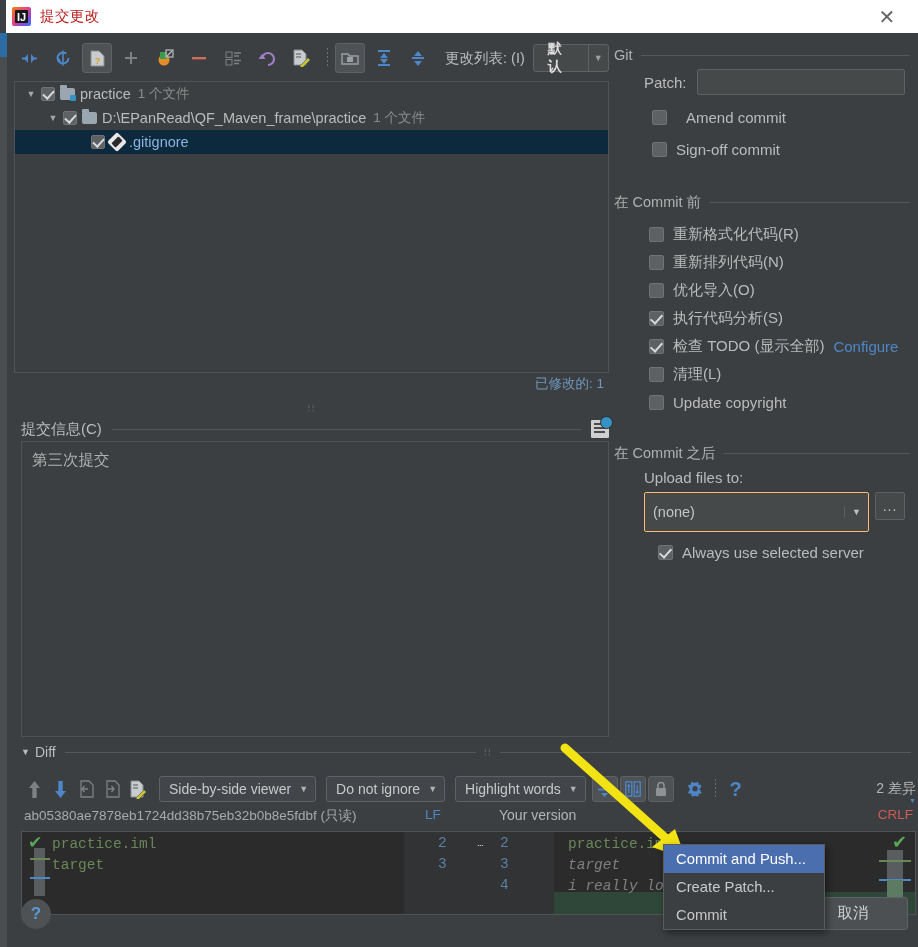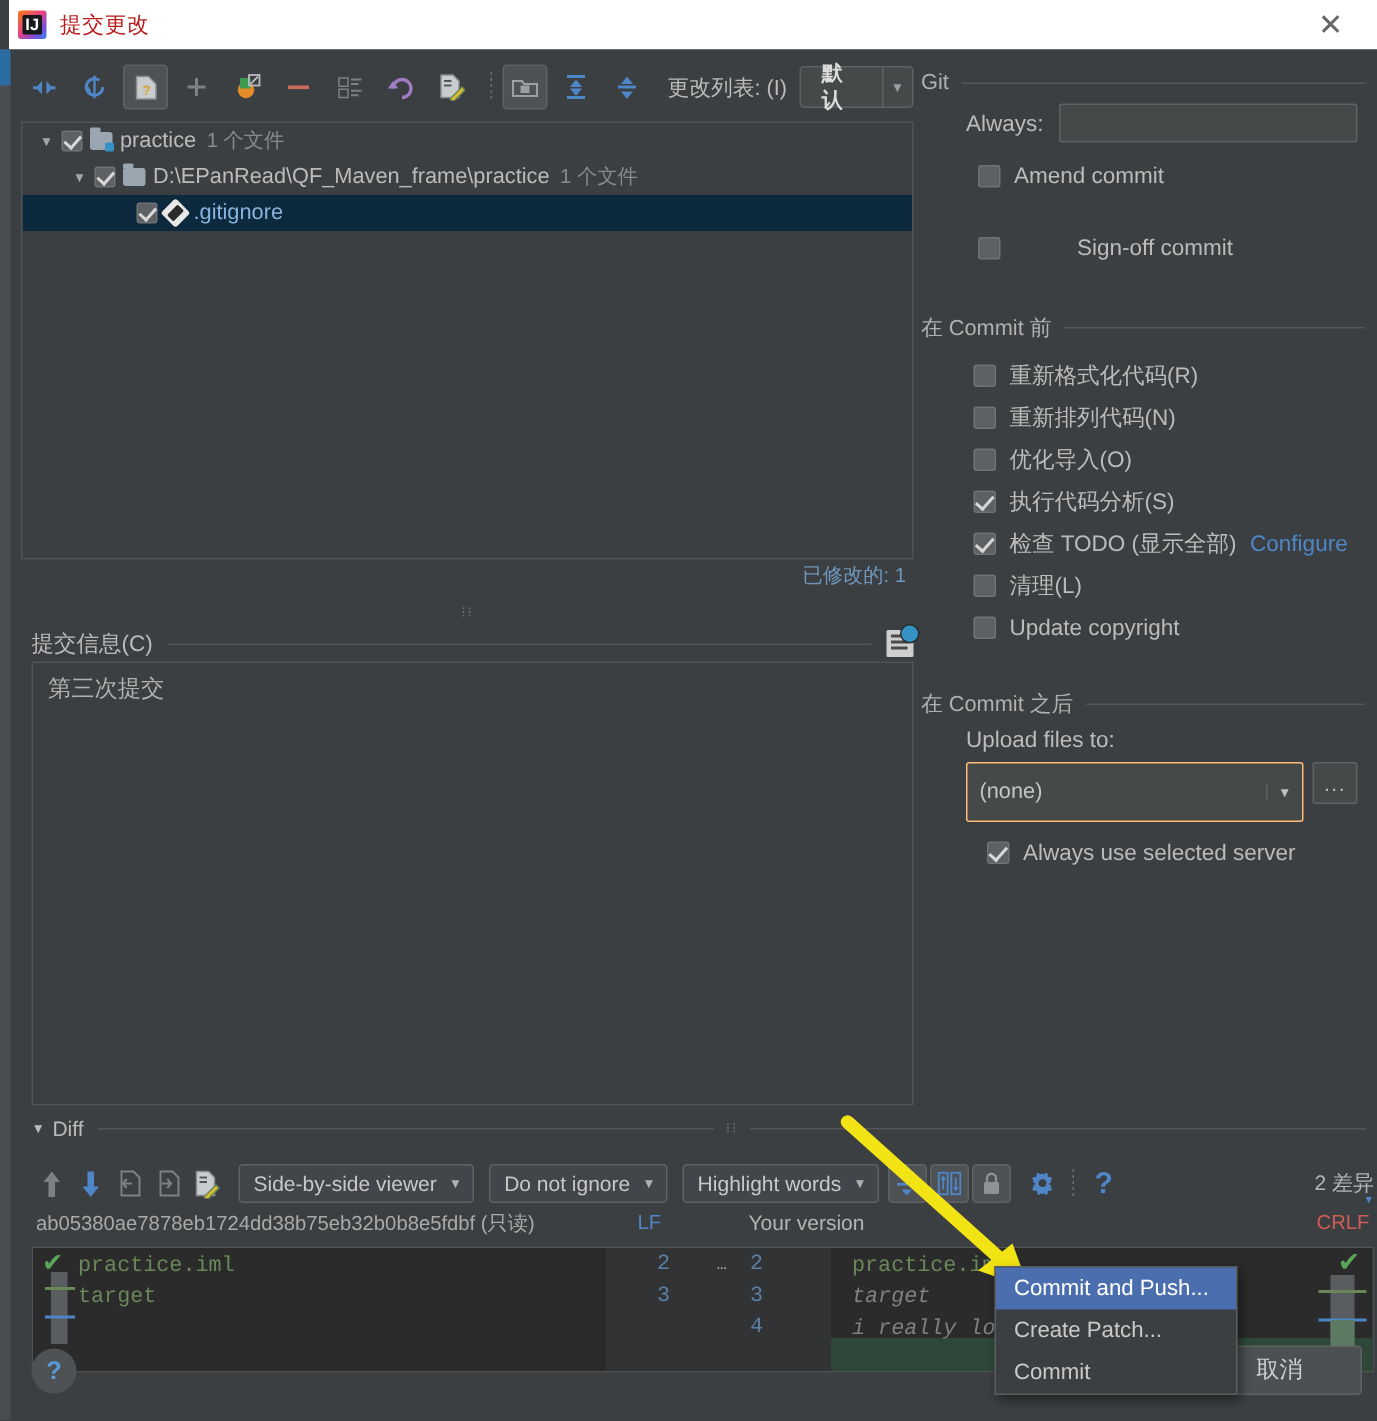--- a/index.html
+++ b/index.html
@@ -598,29 +598,29 @@
   </div>
 
   <div class="right-panel">
 
     <div class="group-head" style="margin-top:14px;">
       <span class="txt">Git</span>
       <span class="ln" style="margin-right:8px;"></span>
     </div>
 
     <div class="author-row">
-      <span class="author-lbl">Always:</span>
+      <span class="author-lbl">Patch:</span>
       <span class="author-input" style="margin-right:13px;"></span>
     </div>
 
-    <div class="rcheck" style="margin-left:38px;">
+    <div class="rcheck" style="margin-left:38px;gap:10px;">
       <span class="rcbx"></span>
       <span class="rlabel">Amend commit</span>
     </div>
-    <div class="rcheck" style="margin-left:38px;margin-top:20px;gap:42px;">
+    <div class="rcheck" style="margin-left:38px;margin-top:4px;">
       <span class="rcbx"></span>
       <span class="rlabel">Sign-off commit</span>
     </div>
 
     <div class="group-head" style="margin-top:30px;">
       <span class="txt">在 Commit 前</span>
       <span class="ln" style="margin-right:8px;"></span>
     </div>
 
     <div style="margin-left:35px;margin-top:8px;">

